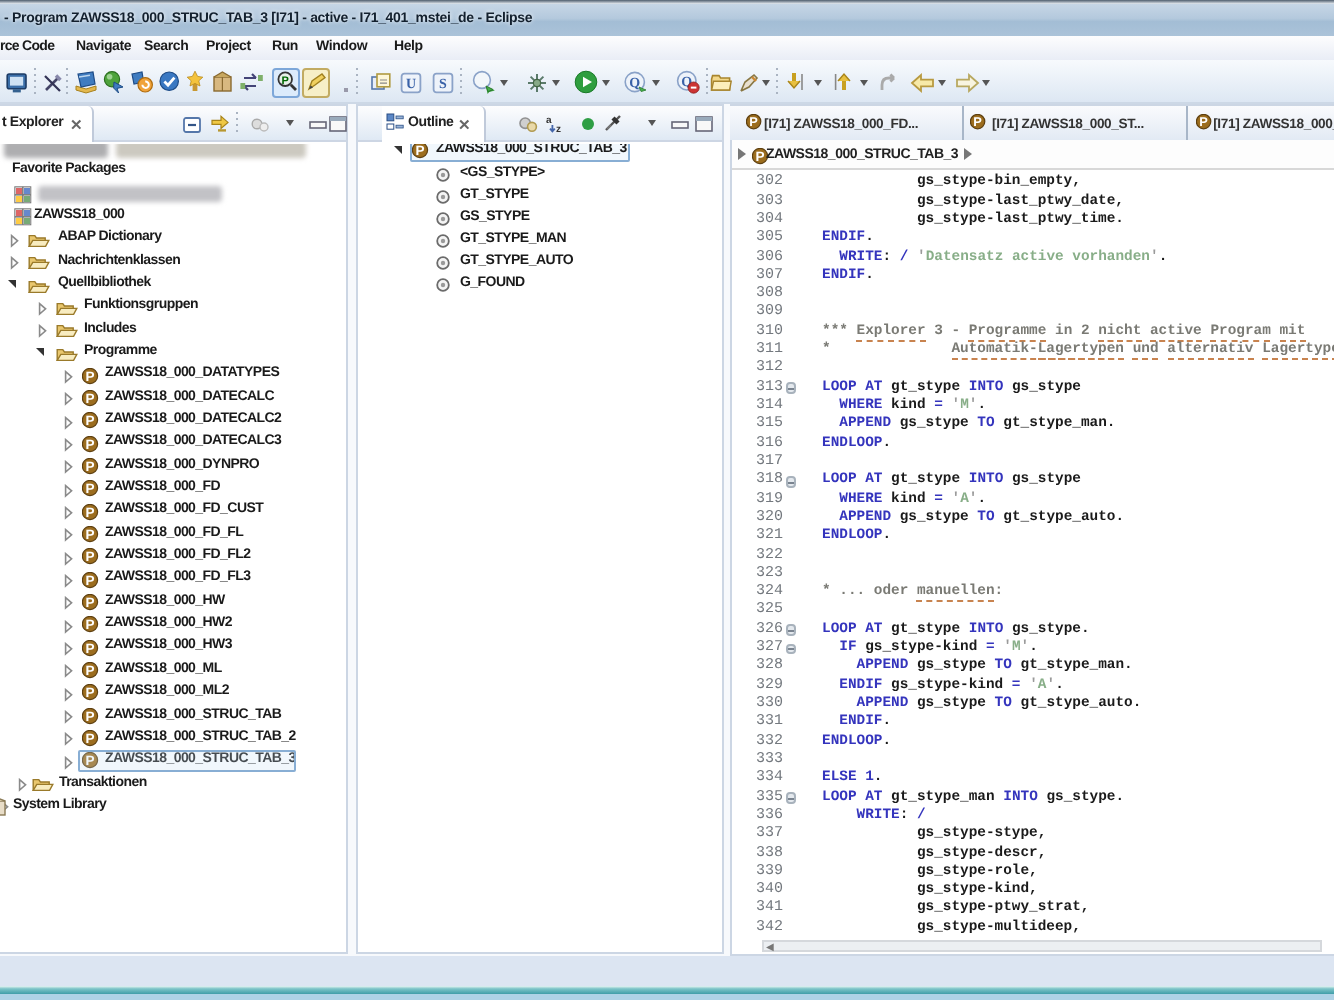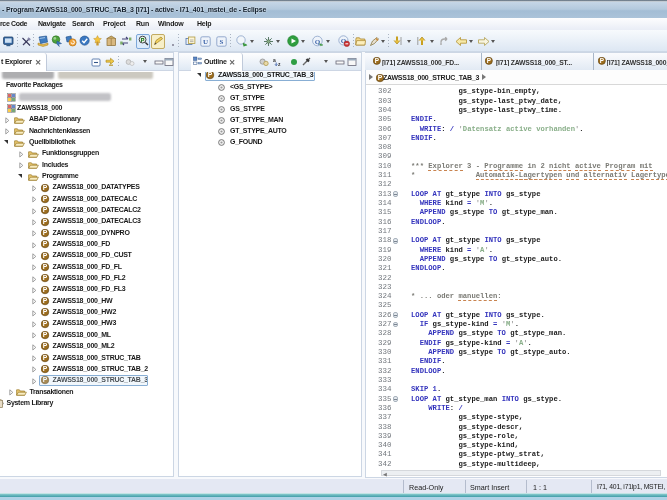--- a/index.html
+++ b/index.html
@@ -639,44 +639,34 @@
 <span class="c">* ... oder <span class="u">manuellen</span>:</span>
 
 <span class="k">LOOP</span> <span class="k">AT</span> gt_stype <span class="k">INTO</span> gs_stype.
   <span class="k">IF</span> gs_stype-kind <span class="k">=</span> <span class="q">'</span><span class="s">M</span><span class="q">'</span>.
     <span class="k">APPEND</span> gs_stype <span class="k">TO</span> gt_stype_man.
   <span class="k">ENDIF</span> gs_stype-kind <span class="k">=</span> <span class="q">'</span><span class="s">A</span><span class="q">'</span>.
     <span class="k">APPEND</span> gs_stype <span class="k">TO</span> gt_stype_auto.
   <span class="k">ENDIF</span>.
 <span class="k">ENDLOOP</span>.
 
-<span class="k">SKIP</span> <span class="k">1</span>.
+<span class="k">ELSE</span> <span class="k">1</span>.
 <span class="k">LOOP</span> <span class="k">AT</span> gt_stype_man <span class="k">INTO</span> gs_stype.
     <span class="k">WRITE</span>: <span class="k">/</span>
            gs_stype-stype,
            gs_stype-descr,
            gs_stype-role,
            gs_stype-kind,
            gs_stype-ptwy_strat,
            gs_stype-multideep,</pre>
 <div class="fold" style="top:106.4px;"></div>
 <div class="fold" style="top:153.0px;"></div>
 <div class="fold" style="top:227.4px;"></div>
 <div class="fold" style="top:236.8px;"></div>
 <div class="fold" style="top:311.2px;"></div>
 <div class="abs" style="left:15px;top:384.5px;width:280px;height:6px;background:#eceff2;border:1px solid #d5d8dc;"></div>
           <div class="abs" style="left:17px;top:386.5px;font-size:5px;color:#777;line-height:4px;">◀</div>
       </div>
     </div>
   </div>
-  <div id="statusbar" class="abs">
-    <div class="stsep" style="left:403px;"></div>
-    <span class="st" style="left:409px;">Read-Only</span>
-    <div class="stsep" style="left:465px;"></div>
-    <span class="st" style="left:470px;">Smart Insert</span>
-    <div class="stsep" style="left:526px;"></div>
-    <span class="st" style="left:533px;">1 : 1</span>
-    <div class="stsep" style="left:591px;"></div>
-    <span class="st" style="left:597px;font-size:6.8px;letter-spacing:-0.2px;">I71, 401, i71lp1, MSTEI,</span>
-  </div>
   <div id="teal" class="abs"></div>
   <div id="botblue" class="abs"></div>
 </div>
 
 </body></html>

